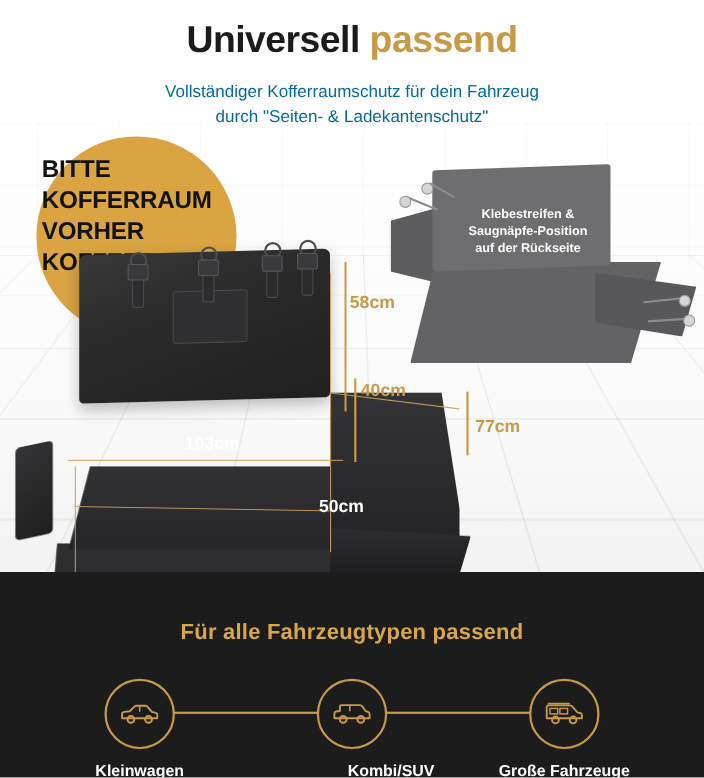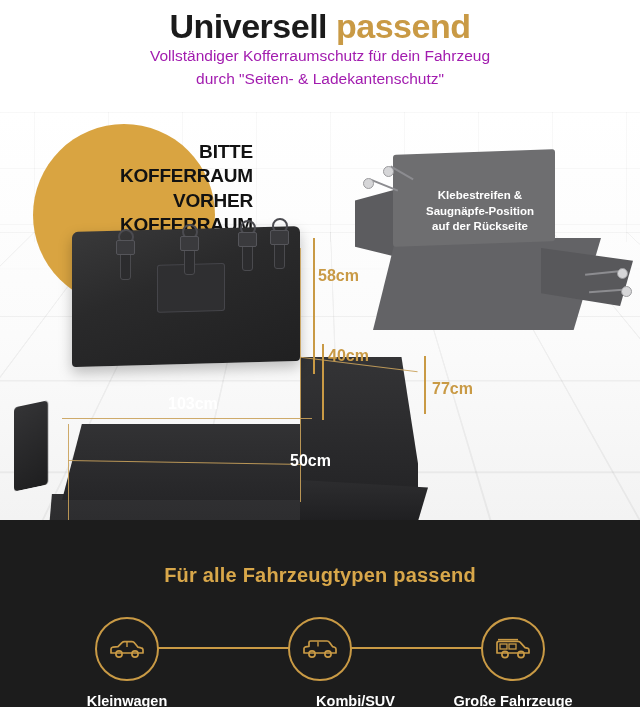--- a/index.html
+++ b/index.html
@@ -27,35 +27,35 @@
   .header {
     position: absolute;
     top: 0; left: 0;
     width: 640px;
     height: 112px;
     text-align: center;
     z-index: 40;
   }
   .title {
     margin: 0;
-    padding-top: 8px;
+    padding-top: 18px;
     font-size: 34px;
     font-weight: bold;
     letter-spacing: -0.5px;
     color: #1b1b1b;
     line-height: 1.1;
   }
   .title .accent {
     color: #c99a45;
   }
   .subtitle {
-    margin: 0 auto 0 auto;
+    margin: 18px auto 0 auto;
     width: 500px;
     font-size: 15.5px;
-    color: #a21caf;
+    color: #0369a1;
     line-height: 1.45;
     font-weight: 400;
   }
 
   
   .scene {
     position: absolute;
     top: 112px; left: 0;
     width: 640px;
     height: 408px;
@@ -93,22 +93,22 @@
     width: 182px; height: 182px;
     border-radius: 50%;
     background: #d9a441;
     z-index: 5;
   }
   .badge-text {
     position: absolute;
     left: 38px; top: 10px;
     width: 215px;
     z-index: 6;
-    text-align: right;
-    font-size: 19px;
+    text-align: left;
+    font-size: 22px;
     font-weight: bold;
     color: #121212;
     line-height: 1.28;
     letter-spacing: -0.2px;
     padding-top: 18px;
   }
   .badge-text .l { display:block; }
 
   
   .prod {

